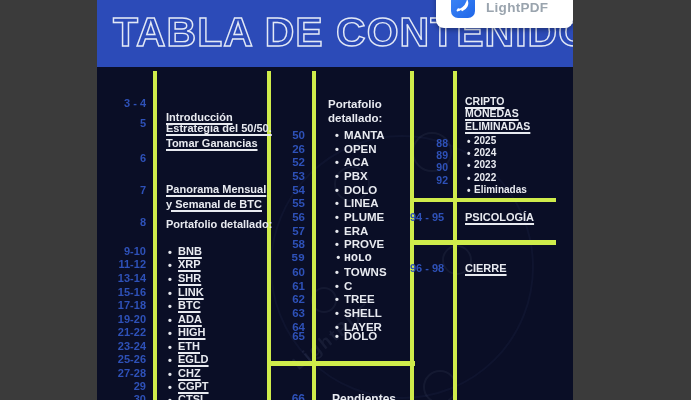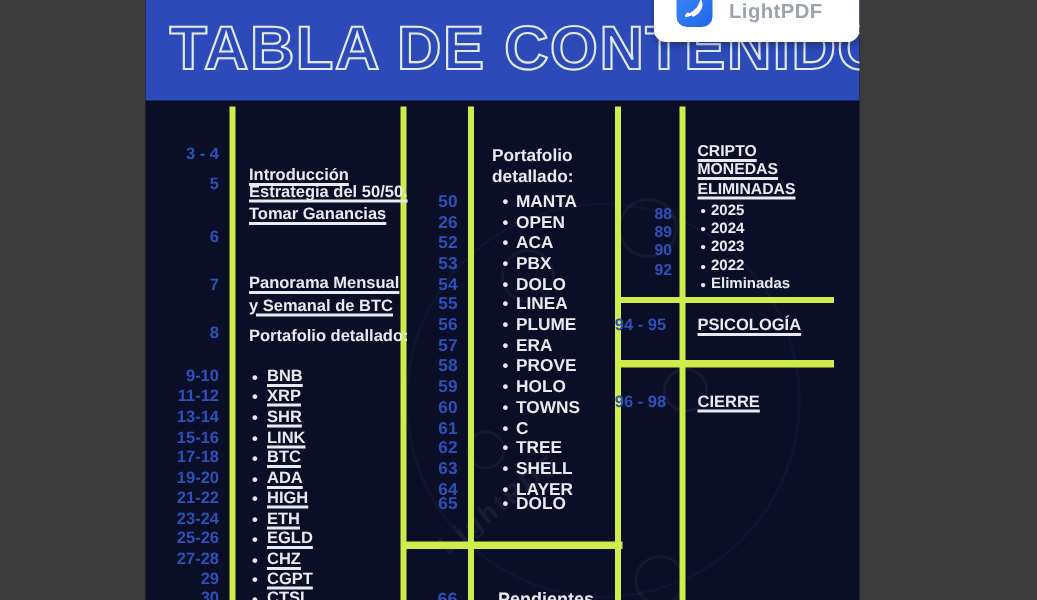--- a/index.html
+++ b/index.html
@@ -227,21 +227,21 @@
     <div class="row" style="top:225px;">
         <span class="num m-num">57</span>
         <span class="bullet m-bullet">•</span>
         <span class="lbl m-lbl">ERA</span>
       </div>
     <div class="row" style="top:238px;">
         <span class="num m-num">58</span>
         <span class="bullet m-bullet">•</span>
         <span class="lbl m-lbl">PROVE</span>
       </div>
-    <div class="row" style="top:252px;">
+    <div class="row" style="top:252px;font-family:Liberation Mono, monospace;">
         <span class="num m-num">59</span>
         <span class="bullet m-bullet">•</span>
         <span class="lbl m-lbl">HOLO</span>
       </div>
     <div class="row" style="top:266px;">
         <span class="num m-num">60</span>
         <span class="bullet m-bullet">•</span>
         <span class="lbl m-lbl">TOWNS</span>
       </div>
     <div class="row" style="top:280px;">

